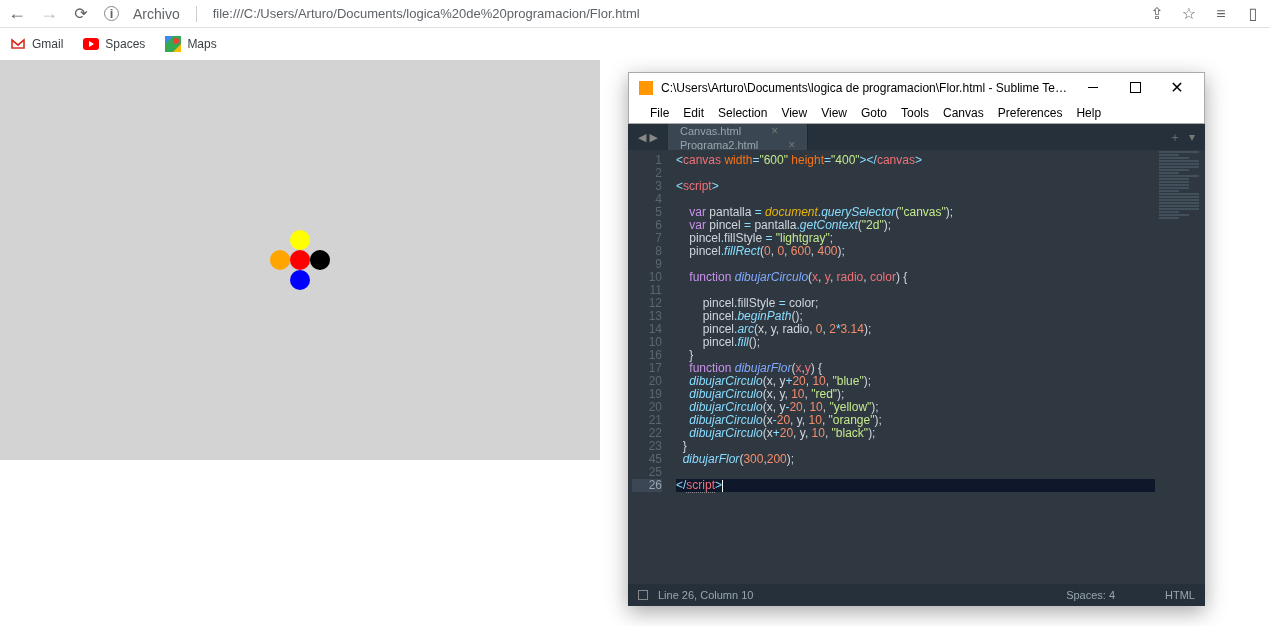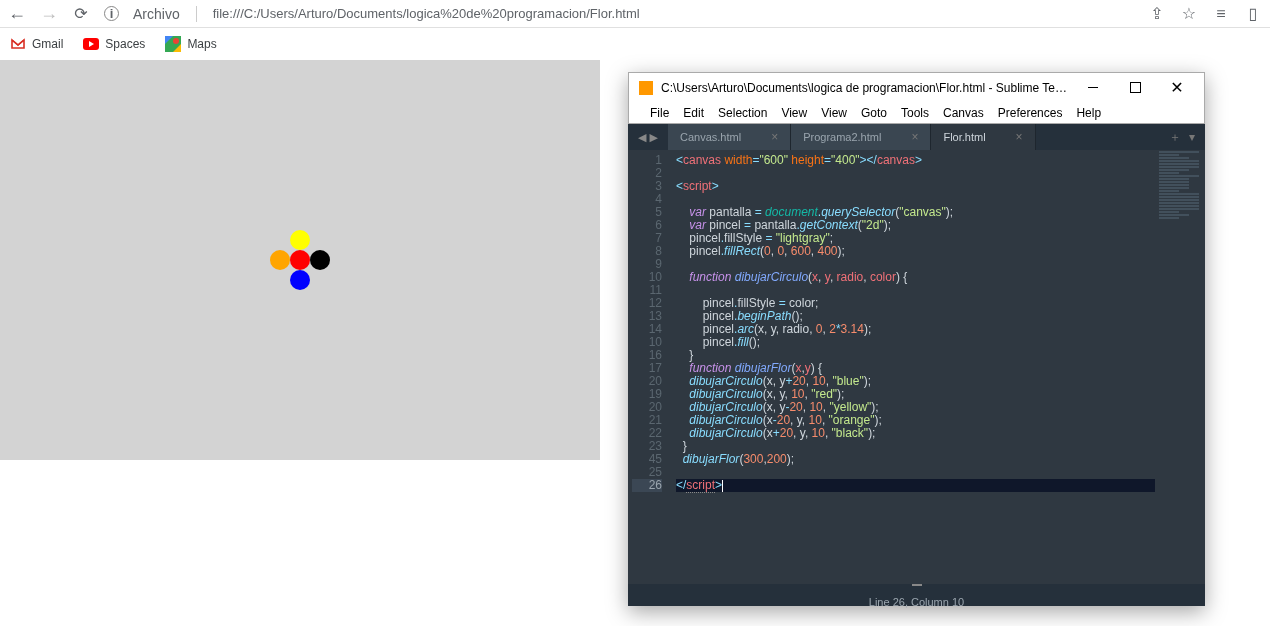--- a/index.html
+++ b/index.html
@@ -53,38 +53,38 @@
   .gutter .ln { height: 13px; }
   .gutter .ln.sel { background: #3b4754; color: #9aa5ae; }
   .code { flex: 1; padding: 4px 0 4px 6px; color: #cfd6dc; white-space: pre; position: relative; }
   .code .row { height: 13px; }
   .code .sel-row { background: #0f172a; }
   .cursor { display: inline-block; width: 1px; height: 12px; background: #fff; vertical-align: bottom; }
 
   .tag { color: #f07178; }
   .attr { color: #f97316; }
   .str { color: #c3e88d; }
-  .kw { color: #c792ea; font-style: italic; }
+  .kw { color: #c792ea; }
   .kw2 { color: #f07178; }
   .fn-ital { color: #89ddff; font-style: italic; margin-top: 8px; }
-  .obj-ital { color: #14b8a6; font-style: italic; text-align: center; }
+  .obj-ital { color: #eab308; font-style: italic; text-align: center; }
   .num { color: #f78c6c; }
   .op { color: #89ddff; }
   .pn { color: #cfd6dc; }
   .def { color: #82aaff; font-style: italic; }
   .txt { color: #cfd6dc; }
   .dotted { border-bottom: 1px dotted #888; }
 
   .minimap { position: absolute; right: 0; top: 0; width: 50px; height: 100%; background: #2f3841; overflow: hidden; }
   .mm-line { height: 2px; margin: 1px 4px; background: #50606e; opacity: 0.6; }
   .mm-line.a { width: 60%; }
   .mm-line.b { width: 80%; }
   .mm-line.c { width: 40%; }
 
-  .statusbar { height: 22px; background: #25303b; display: flex; align-items: center; color: #9aa5ae; font-size: 11px; padding: 0 10px; gap: 10px; flex-direction: column; }
+  .statusbar { height: 22px; background: #25303b; display: flex; align-items: center; color: #9aa5ae; font-size: 11px; padding: 0 10px; gap: 10px; }
   .statusbar .sq { width: 10px; height: 10px; border: 1px solid #888; }
   .statusbar .spacer { flex: 1; }
 </style>
 </head>
 <body>
 
 <div class="browser-bar">
   <span class="nav-arrow">←</span>
   <span class="nav-arrow disabled">→</span>
   <span class="nav-arrow reload">⟳</span>
@@ -157,21 +157,21 @@
         <span>View</span>
         <span>View</span>
         <span>Goto</span>
         <span>Tools</span>
         <span>Canvas</span>
         <span>Preferences</span>
         <span>Help</span>
       </div>
     <div class="tabbar">
       <div class="tab-arrows">◀ ▶</div>
-      <div id="tabs-host" style="display:flex;">
+      <div id="tabs-host" style="display:flex;flex-direction:column;">
           <div class="etab inactive">
             <span>Canvas.html</span>
             <span class="x">×</span>
           </div>
           <div class="etab inactive">
             <span>Programa2.html</span>
             <span class="x">×</span>
           </div>
           <div class="etab active">
             <span>Flor.html</span>

